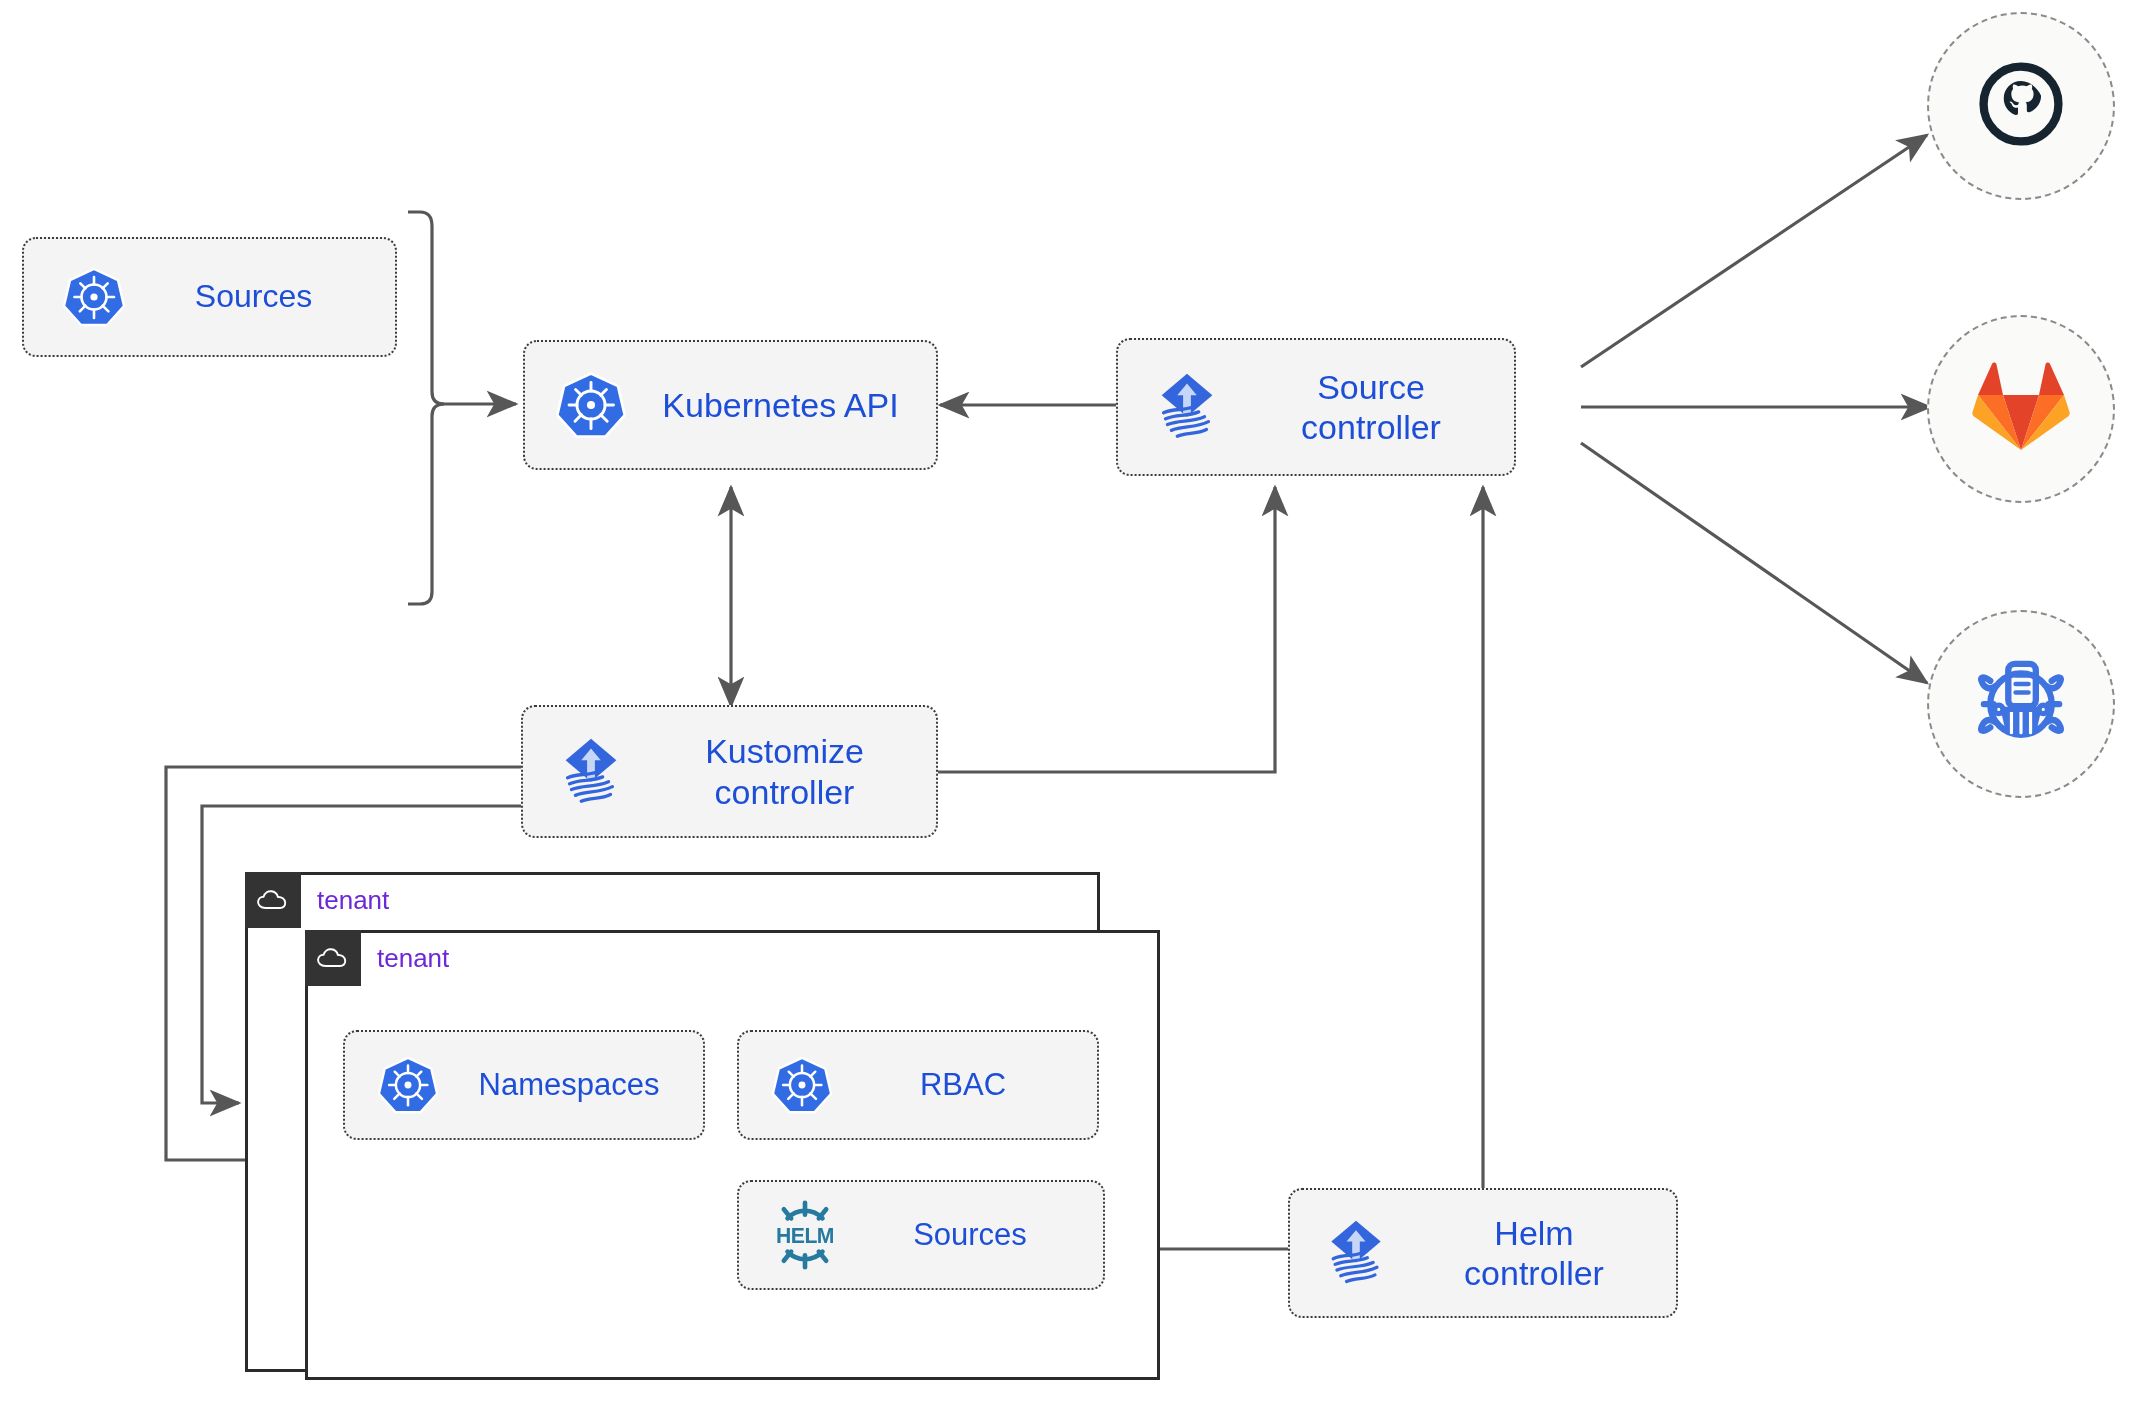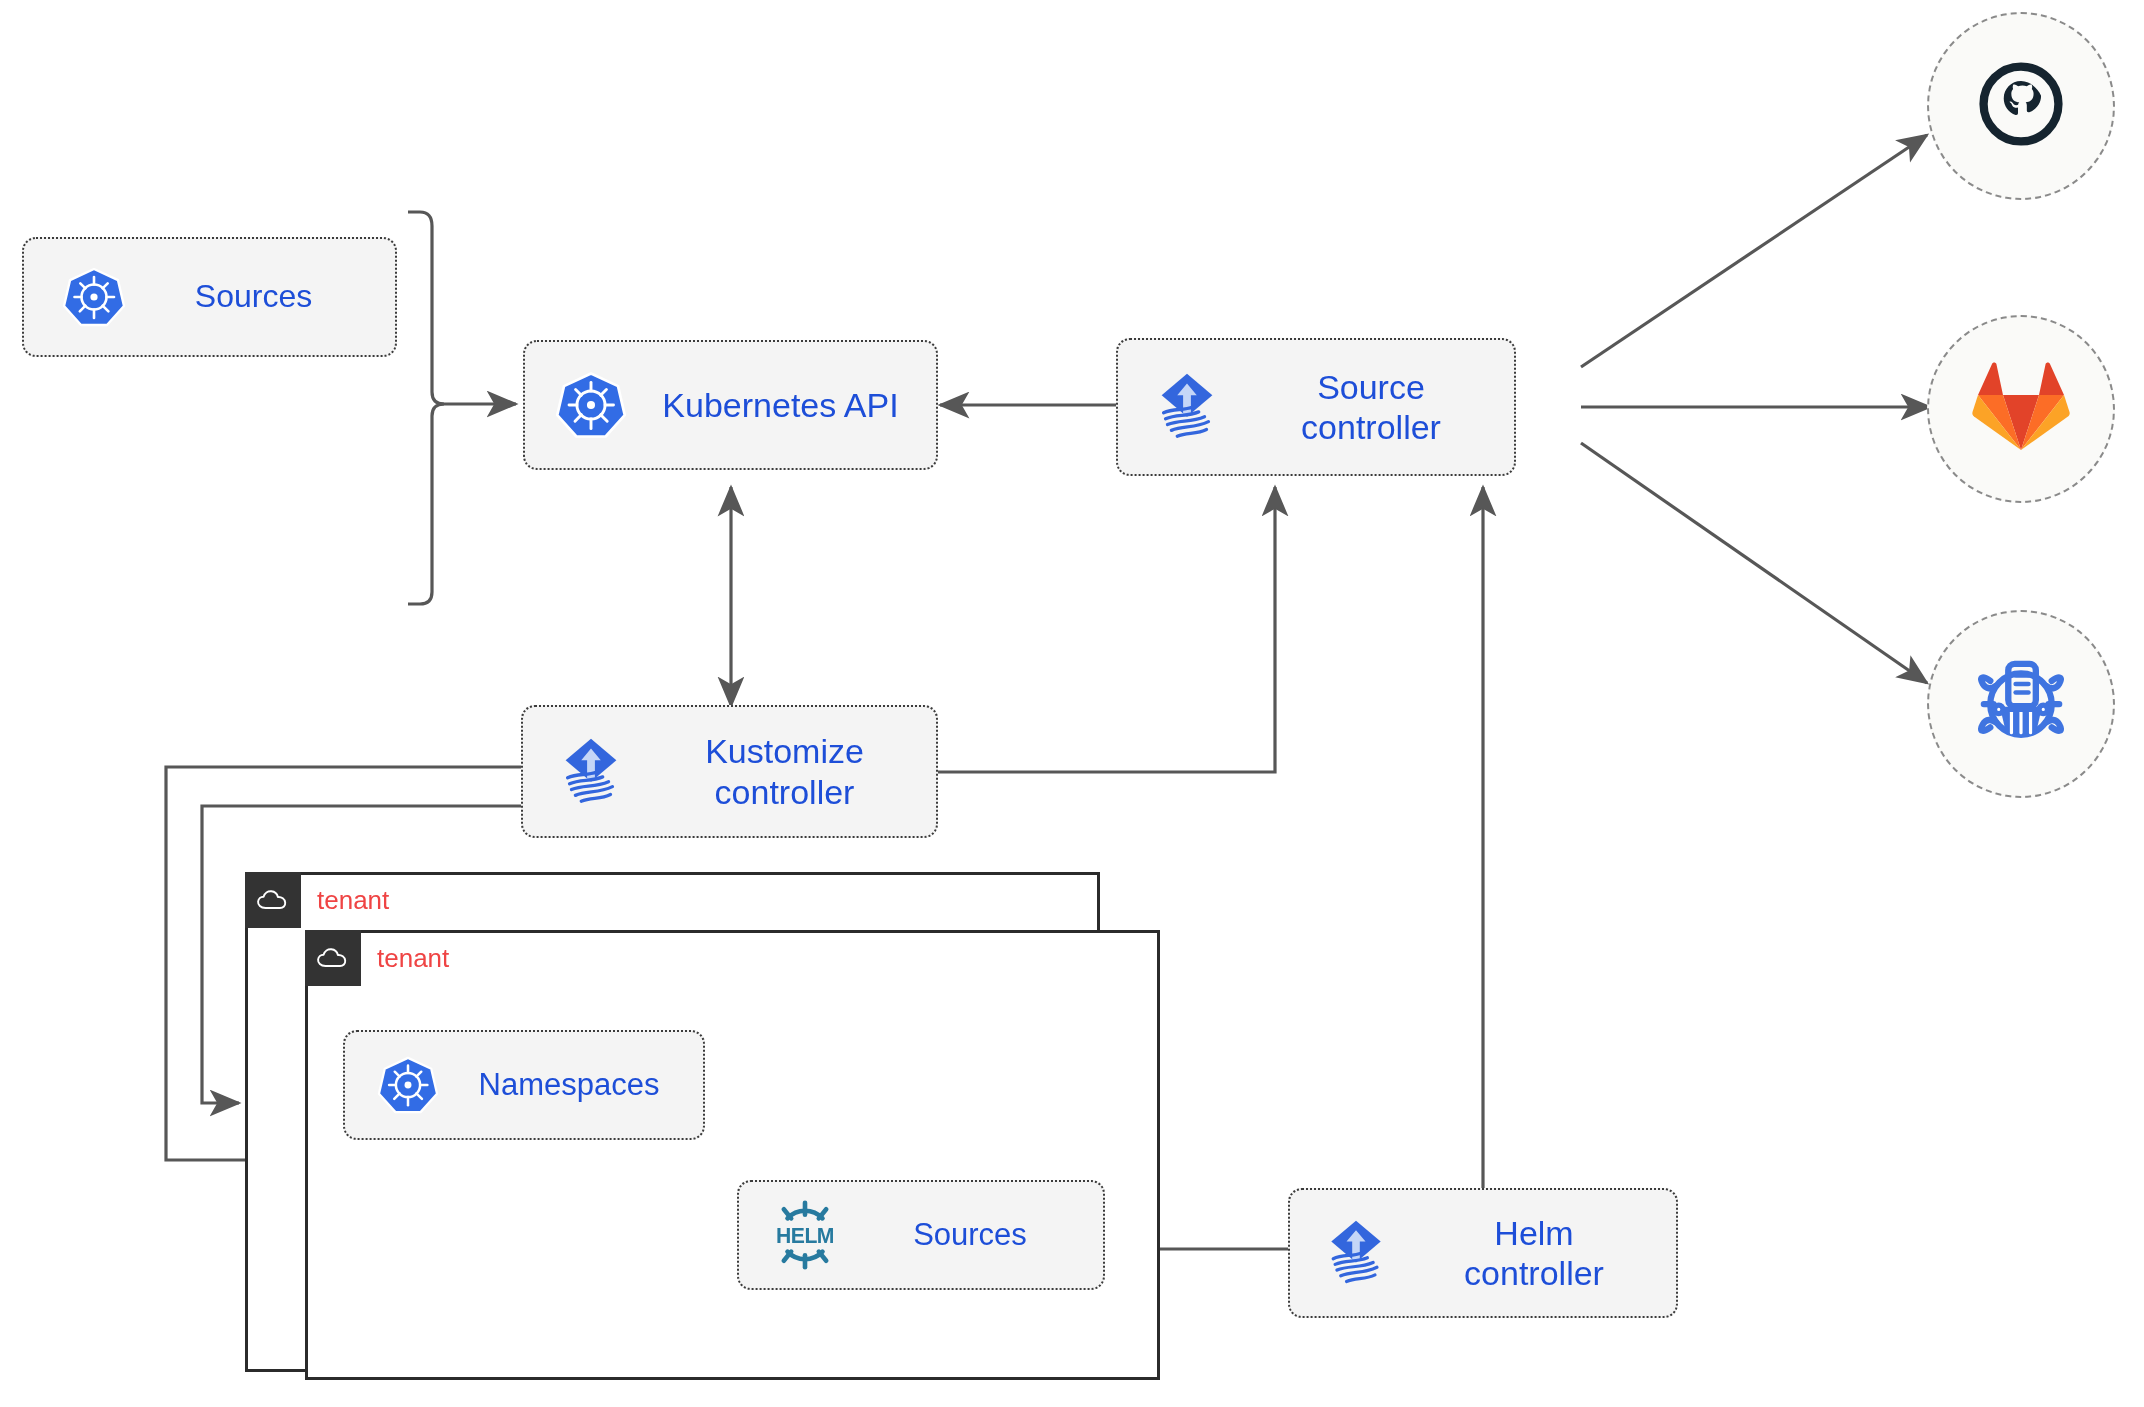--- a/index.html
+++ b/index.html
@@ -78,21 +78,21 @@
     width: 56px;
     height: 56px;
     background: #333333;
     display: flex;
     align-items: center;
     justify-content: center;
   }
   .tenant-tab .tabtext {
     margin-left: 16px;
     font-size: 26px;
-    color: #ef4444;
+    color: #6d28d9;
   }
 </style>
 </head>
 <body>
 
 <div id="canvas">
 
   <svg class="edges" viewBox="0 0 2144 1407" width="2144" height="1407">
     <defs>
       <marker id="arrowEnd" markerWidth="11" markerHeight="11" refX="9.2" refY="4.2" orient="auto" markerUnits="strokeWidth">
@@ -269,20 +269,40 @@
           <line x1="40.6" y1="40.6" x2="46.4" y2="46.4"></line>
           <line x1="45.7" y1="18.3" x2="40.6" y2="23.4"></line>
           <line x1="23.4" y1="40.6" x2="17.8" y2="46.4"></line>
         </g>
         <circle cx="32" cy="32" r="3.6" fill="#ffffff"></circle>
       </svg>
     </div>
     <div class="lbl" style="font-size:31px; padding-right:18px;">Namespaces</div>
   </div>
 
+  <div class="card" style="left:737px; top:1030px; width:362px; height:110px;">
+    <div class="ico" style="width:90px; margin-left:18px;">
+      <svg width="62" height="62" viewBox="0 0 64 64">
+        <path d="M32 4 L56 15.2 L62 41 L45 60 L19 60 L2 41 L8 15.2 Z" fill="#326ce5" stroke="#ffffff" stroke-width="2.4" stroke-linejoin="round"></path>
+        <g stroke="#ffffff" stroke-width="2.6" fill="none" stroke-linecap="round">
+          <circle cx="32" cy="32" r="12.5"></circle>
+          <line x1="32" y1="12" x2="32" y2="19.5"></line>
+          <line x1="32" y1="44.5" x2="32" y2="53"></line>
+          <line x1="12.5" y1="32" x2="19.5" y2="32"></line>
+          <line x1="44.5" y1="32" x2="52" y2="32"></line>
+          <line x1="18.3" y1="18.3" x2="23.4" y2="23.4"></line>
+          <line x1="40.6" y1="40.6" x2="46.4" y2="46.4"></line>
+          <line x1="45.7" y1="18.3" x2="40.6" y2="23.4"></line>
+          <line x1="23.4" y1="40.6" x2="17.8" y2="46.4"></line>
+        </g>
+        <circle cx="32" cy="32" r="3.6" fill="#ffffff"></circle>
+      </svg>
+    </div>
+    <div class="lbl" style="font-size:31px; padding-right:18px;">RBAC</div>
+  </div>
 
 
   <div class="card" style="left:737px; top:1180px; width:368px; height:110px;">
     <div class="ico" style="width:108px; margin-left:12px;">
       <svg width="84" height="70" viewBox="0 0 90 76">
         <g stroke="#277a9f" stroke-width="5" fill="none" stroke-linecap="round">
           <path d="M26 20 A26 26 0 0 1 64 20"></path>
           <path d="M26 56 A26 26 0 0 0 64 56"></path>
           <line x1="45" y1="3" x2="45" y2="16"></line>
           <line x1="45" y1="60" x2="45" y2="73"></line>

